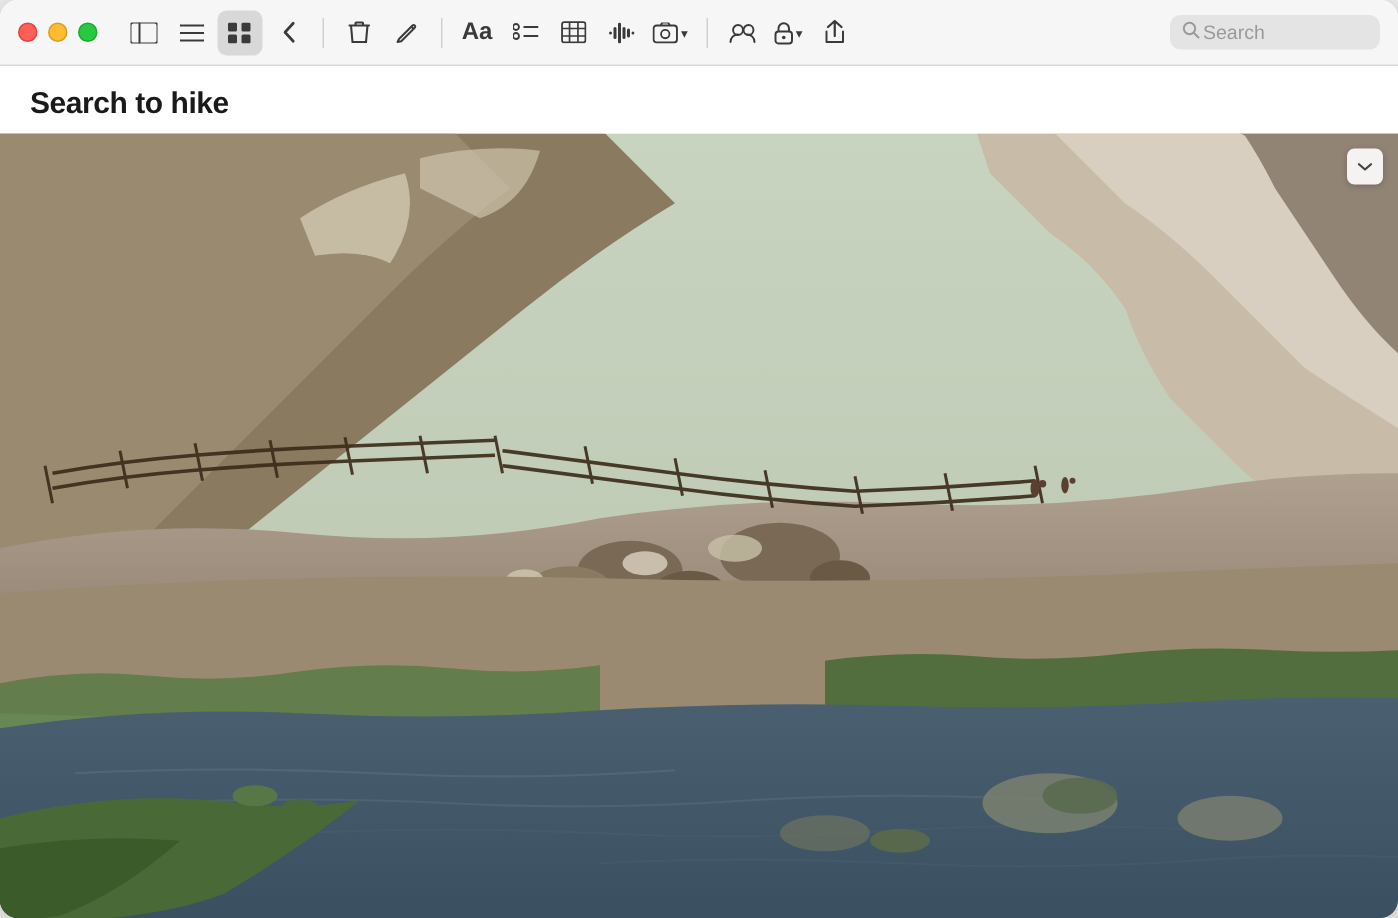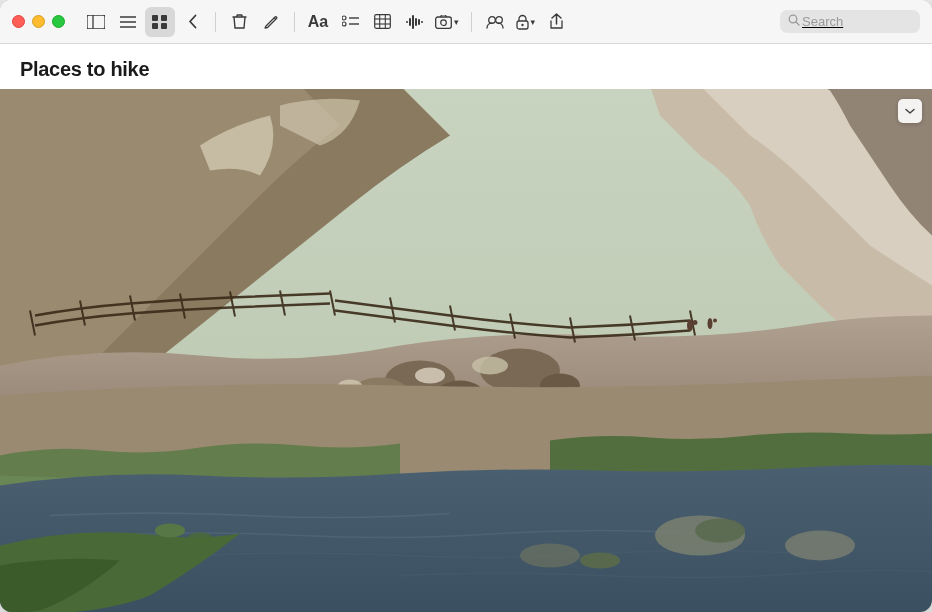--- a/index.html
+++ b/index.html
@@ -90,21 +90,20 @@
     }
 
     .search-box {
       display: flex;
       align-items: center;
       background: rgba(0,0,0,0.07);
       border-radius: 7px;
       padding: 4px 8px;
       gap: 2px;
       min-width: 140px;
-      text-decoration: underline;
     }
 
     .search-box input {
       border: none;
       background: transparent;
       outline: none;
       font-size: 13px;
       color: #3a3a3a;
       width: 110px;
     }
@@ -337,21 +336,21 @@
           <circle cx="5" cy="5" r="3.8" stroke="#9a9a9a" stroke-width="1.3"></circle>
           <line x1="8" y1="8" x2="11" y2="11" stroke="#9a9a9a" stroke-width="1.3" stroke-linecap="round"></line>
         </svg>
       </span>
       <input type="text" placeholder="Search" style="">
     </div>
   </div>
 
   <div class="content-area">
     <div class="note-header">
-      <div class="note-title">Places to hike</div>
+      <div class="note-title">Search to hike</div>
     </div>
 
     <div class="note-image-area">
       
       <svg class="landscape-svg" viewBox="0 0 932 530" xmlns="http://www.w3.org/2000/svg" preserveAspectRatio="xMidYMid slice">
 
         <defs>
           <linearGradient id="skyGrad" x1="0" y1="0" x2="0" y2="1">
             <stop offset="0%" stop-color="#c8d4c0"></stop>
             <stop offset="100%" stop-color="#b8c4ac"></stop>

